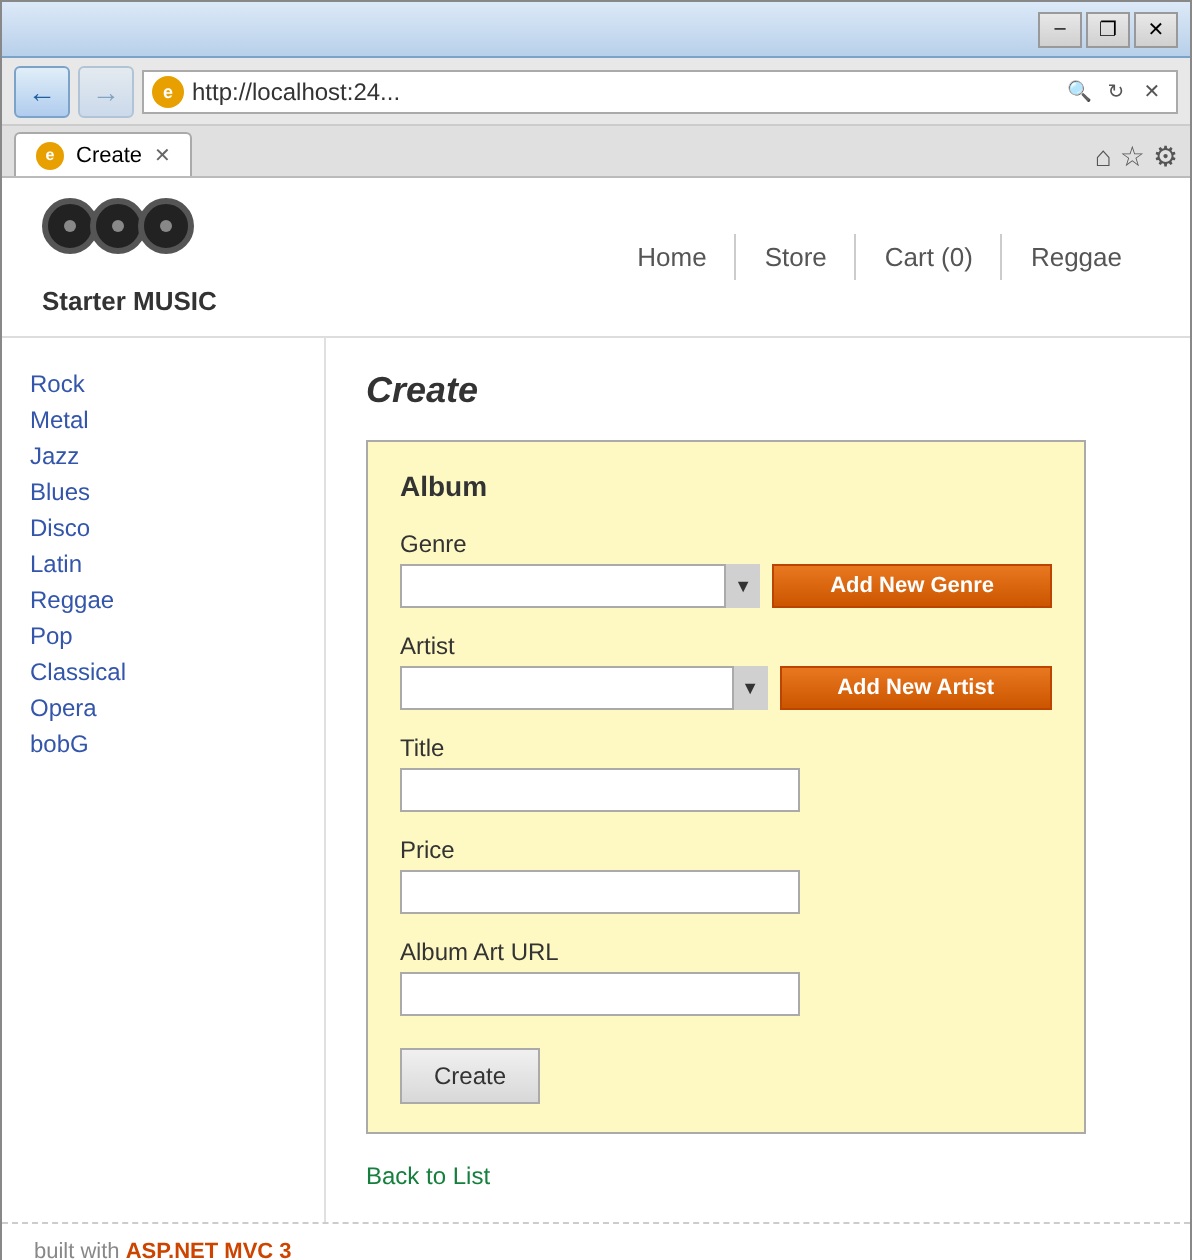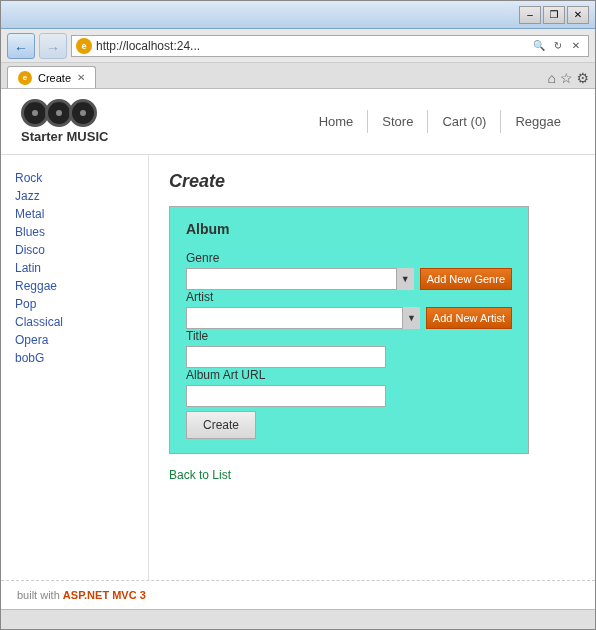--- a/index.html
+++ b/index.html
@@ -235,21 +235,21 @@
       width: 6px;
       height: 6px;
       background: #888;
       border-radius: 50%;
     }
 
     .logo-text {
       font-size: 13px;
       font-weight: bold;
       color: #333;
-      margin-top: 2px;
+      margin-top: 16px;
     }
 
     .nav-links {
       display: flex;
       gap: 0;
     }
 
     .nav-link {
       padding: 4px 14px;
       color: #555;
@@ -264,21 +264,21 @@
     }
 
     
     .main-layout {
       display: flex;
       flex: 1;
     }
 
     
     .sidebar {
-      width: 148px;
+      width: 162px;
       padding: 16px 14px;
       border-right: 1px solid #e0e0e0;
     }
 
     .sidebar-link {
       display: block;
       color: #3355aa;
       font-size: 12px;
       margin-bottom: 4px;
       cursor: pointer;
@@ -295,32 +295,33 @@
       font-style: italic;
       font-size: 18px;
       color: #333;
       margin-bottom: 14px;
     }
 
     
     .form-panel {
       border: 1px solid #aaa;
       padding: 14px 16px;
-      background: #5eead4;
+      background: #fef9c3;
       max-width: 360px;
     }
 
     .panel-title {
       font-size: 14px;
       font-weight: bold;
       color: #333;
       margin-bottom: 14px;
     }
 
     .form-group {
+      margin-bottom: 12px;
     }
 
     .form-label {
       display: block;
       font-size: 12px;
       color: #333;
       margin-bottom: 3px;
     }
 
     .field-row {
@@ -358,26 +359,26 @@
       display: flex;
       align-items: center;
       justify-content: center;
       font-size: 9px;
       color: #333;
       pointer-events: none;
     }
 
     .add-btn {
       height: 22px;
-      padding: 0 6px;
+      padding: 0 28px;
       background: linear-gradient(to bottom, #e87820, #cc5500);
       color: white;
       border: 1px solid #bb4400;
       font-size: 11px;
-      font-weight: normal;
+      font-weight: bold;
       cursor: pointer;
       white-space: nowrap;
     }
 
     .form-input {
       width: 100%;
       max-width: 200px;
       height: 22px;
       border: 1px solid #aaa;
       background: white;
@@ -489,22 +490,22 @@
           <a class="nav-link">Store</a>
           <a class="nav-link">Cart (0)</a>
           <a class="nav-link">Reggae</a>
         </nav>
       </div>
 
       <div class="main-layout">
 
         <div class="sidebar">
           <a class="sidebar-link">Rock</a>
+          <a class="sidebar-link">Metal</a>
           <a class="sidebar-link">Jazz</a>
-          <a class="sidebar-link">Metal</a>
           <a class="sidebar-link">Blues</a>
           <a class="sidebar-link">Disco</a>
           <a class="sidebar-link">Latin</a>
           <a class="sidebar-link">Reggae</a>
           <a class="sidebar-link">Pop</a>
           <a class="sidebar-link">Classical</a>
           <a class="sidebar-link">Opera</a>
           <a class="sidebar-link">bobG</a>
         </div>
 
@@ -538,20 +539,24 @@
               </div>
             </div>
 
             
             <div class="form-group">
               <label class="form-label">Title</label>
               <input type="text" class="form-input" style="">
             </div>
 
             
+            <div class="form-group">
+              <label class="form-label">Price</label>
+              <input type="text" class="form-input" style="">
+            </div>
 
             
             <div class="form-group">
               <label class="form-label">Album Art URL</label>
               <input type="text" class="form-input" style="">
             </div>
 
             
             <button class="create-btn">Create</button>
           </div>

